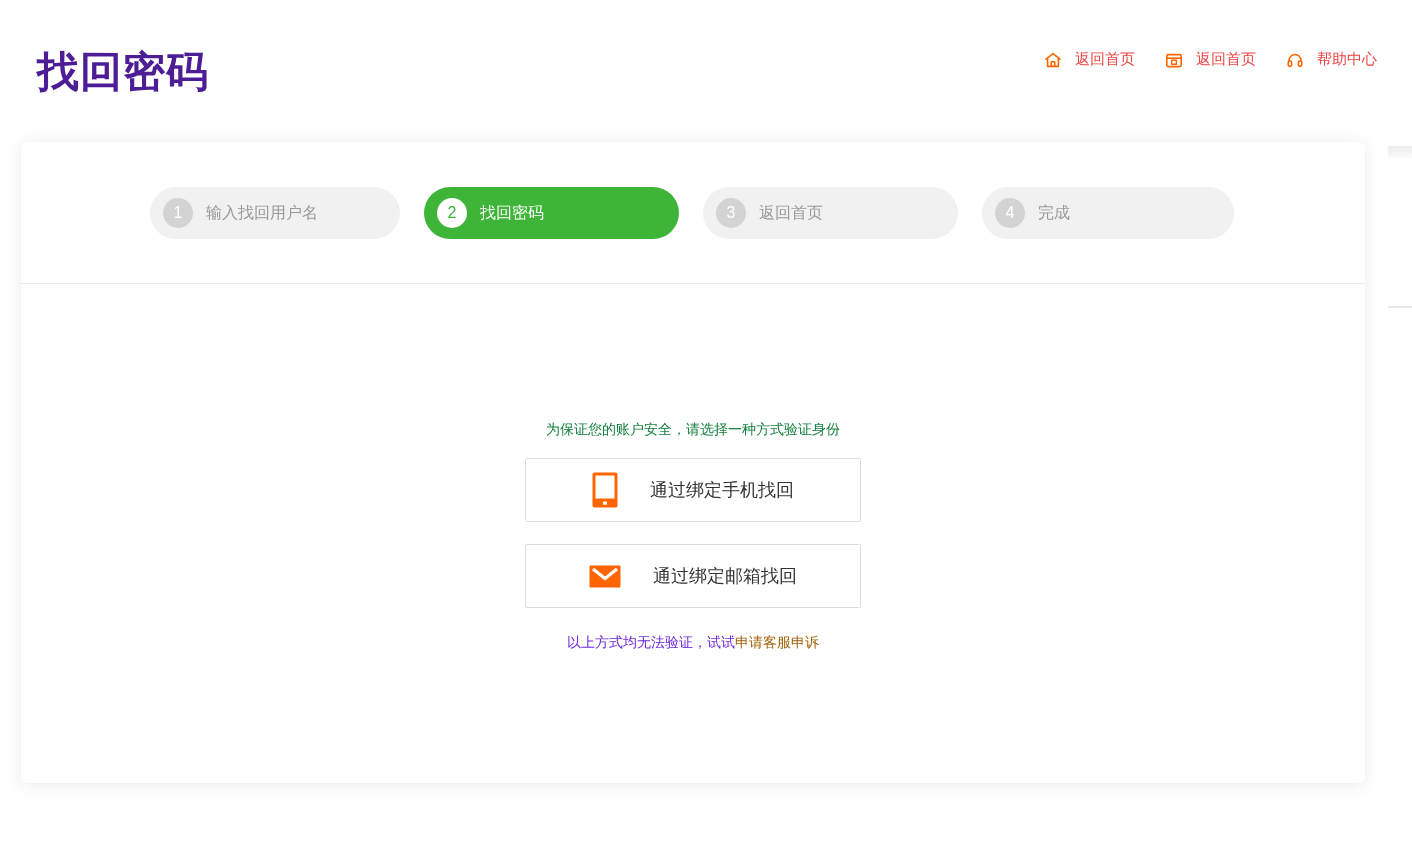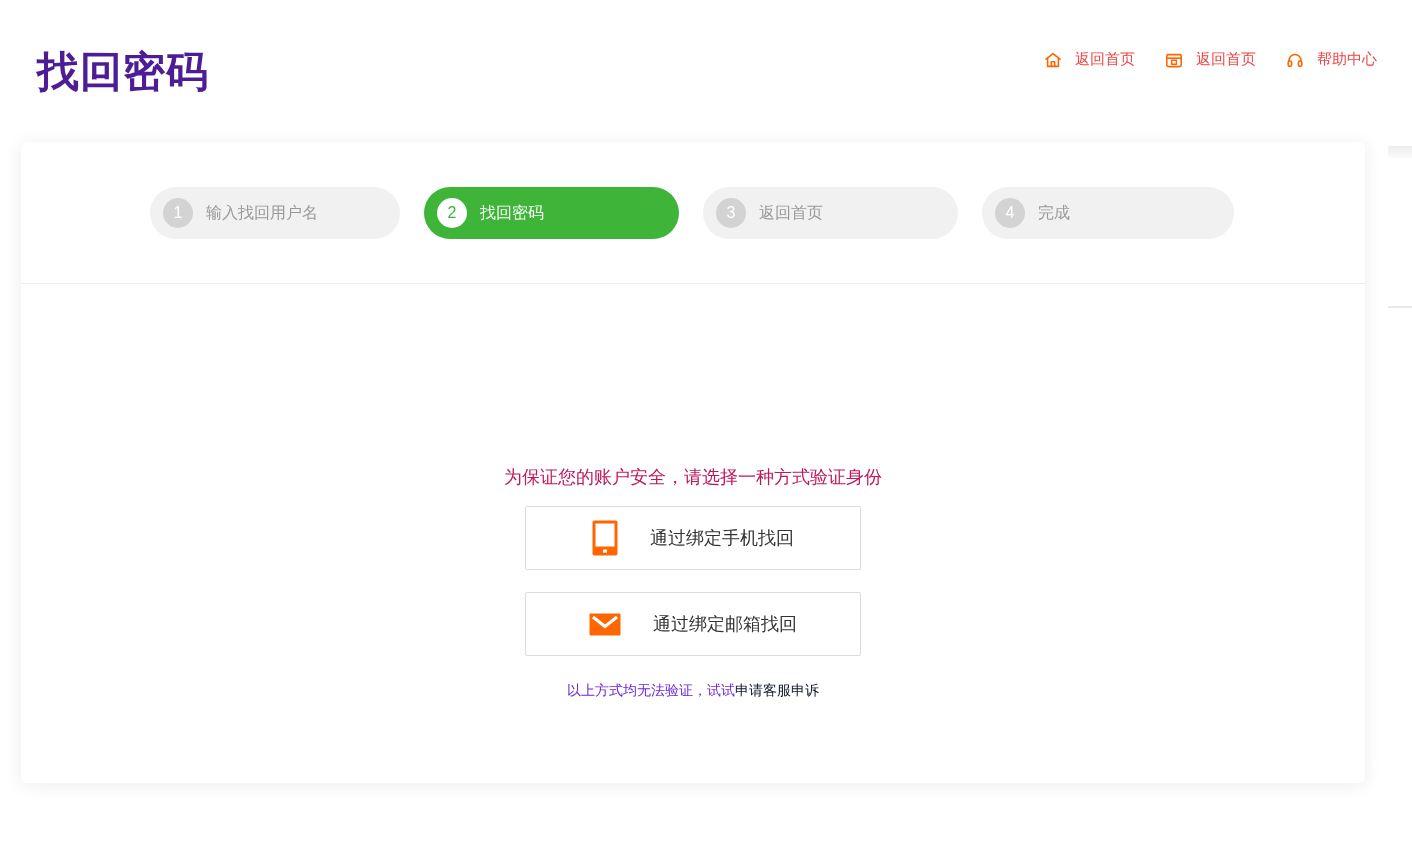--- a/index.html
+++ b/index.html
@@ -53,35 +53,35 @@
   .step-pill.active .step-label { color: #ffffff; }
 
   .card-divider {
     position: absolute; left: 0; right: 0; top: 141px; height: 1px; background: #ececec;
   }
 
   
   .verify-area {
     position: absolute; left: 0; right: 0; top: 277px; text-align: center;
   }
-  .verify-prompt { font-size: 18px; color: #be185d; line-height: 21px; margin-top: 48px; }
+  .verify-prompt { font-size: 14px; color: #15803d; line-height: 21px; }
   .method-button {
     width: 336px; height: 64px; margin: 0 auto; background: #ffffff;
     border: 1px solid #dcdcdc; border-radius: 2px;
     display: flex; align-items: center; justify-content: center; gap: 32px;
     cursor: pointer;
   }
   .method-button.first { margin-top: 18px; }
   .method-button.second { margin-top: 22px; font-family: Liberation Serif, serif; }
   .method-label { font-size: 18px; color: #333333; }
   .method-button svg { display: block; }
 
   .appeal-row { margin-top: 26px; font-size: 14px; }
   .appeal-prefix { color: #6d28d9; }
-  .appeal-link { color: #0f172a; cursor: pointer; }
+  .appeal-link { color: #a16207; cursor: pointer; }
 
   
   .edge-fragment-top {
     position: absolute; right: 0; top: 146px; width: 24px; height: 12px;
     background: linear-gradient(#ececec, #fbfbfb); border-radius: 2px 0 0 2px;
   }
   .edge-fragment-line {
     position: absolute; right: 0; top: 306px; width: 24px; height: 2px; background: #e9e9e9;
   }
 </style>

